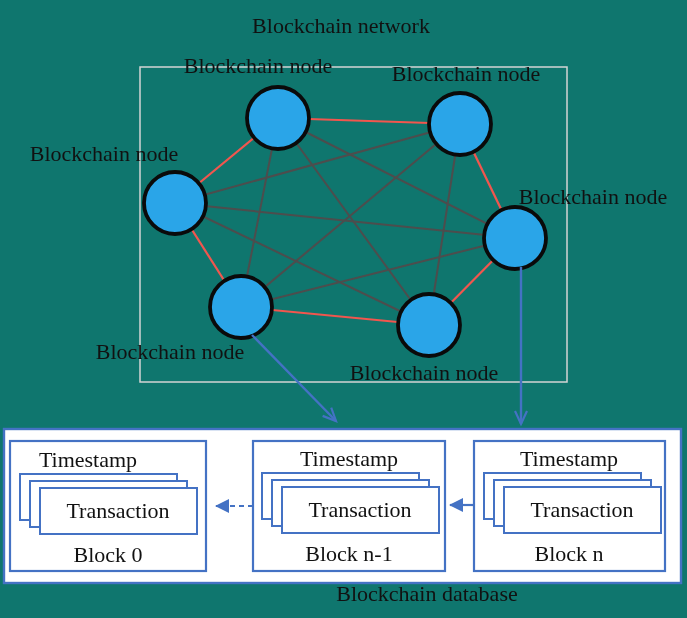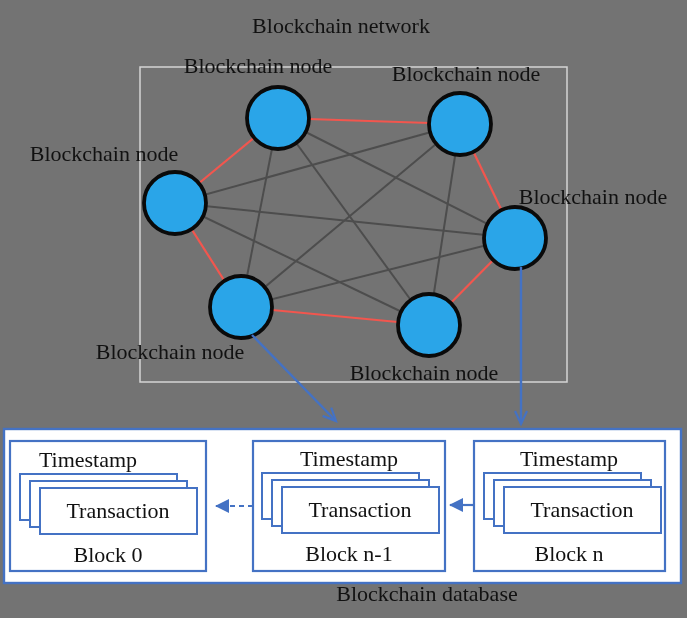--- a/index.html
+++ b/index.html
@@ -1,19 +1,19 @@
 <!DOCTYPE html>
 <html style="--node_fill: #2AA5E8; --node_stroke: #0A0A0A; --ring: #F2564E; --mesh: #4D4D4D; --blue: #4472C4; --frame: #D5D5D5; --text: #111111; --card_fill: #FFFFFF;"><head>
 <meta charset="utf-8">
 <style>
   html,body{margin:0;padding:0;background:#ffffff;}
   .stage{
     position:relative;
     width:687px;height:618px;
-    background:#737373;
+    background:#0f766e;
     font-family:"Liberation Serif","DejaVu Serif",serif;
     overflow:hidden;
   }
   svg{display:block;}
   text{
     fill:var(--text,#111);
     font-family:"Liberation Serif","DejaVu Serif",serif;
     font-size:22px;
   }
   .title-text{font-size:22px;}

